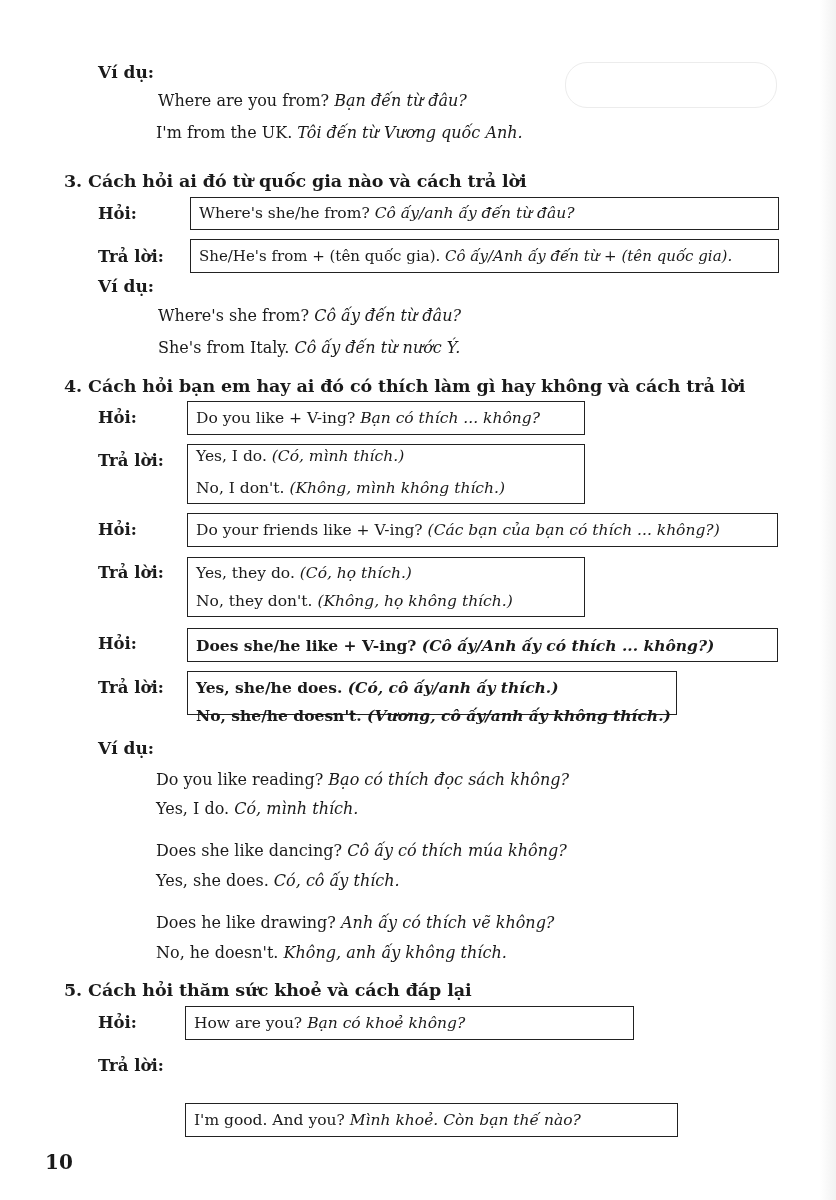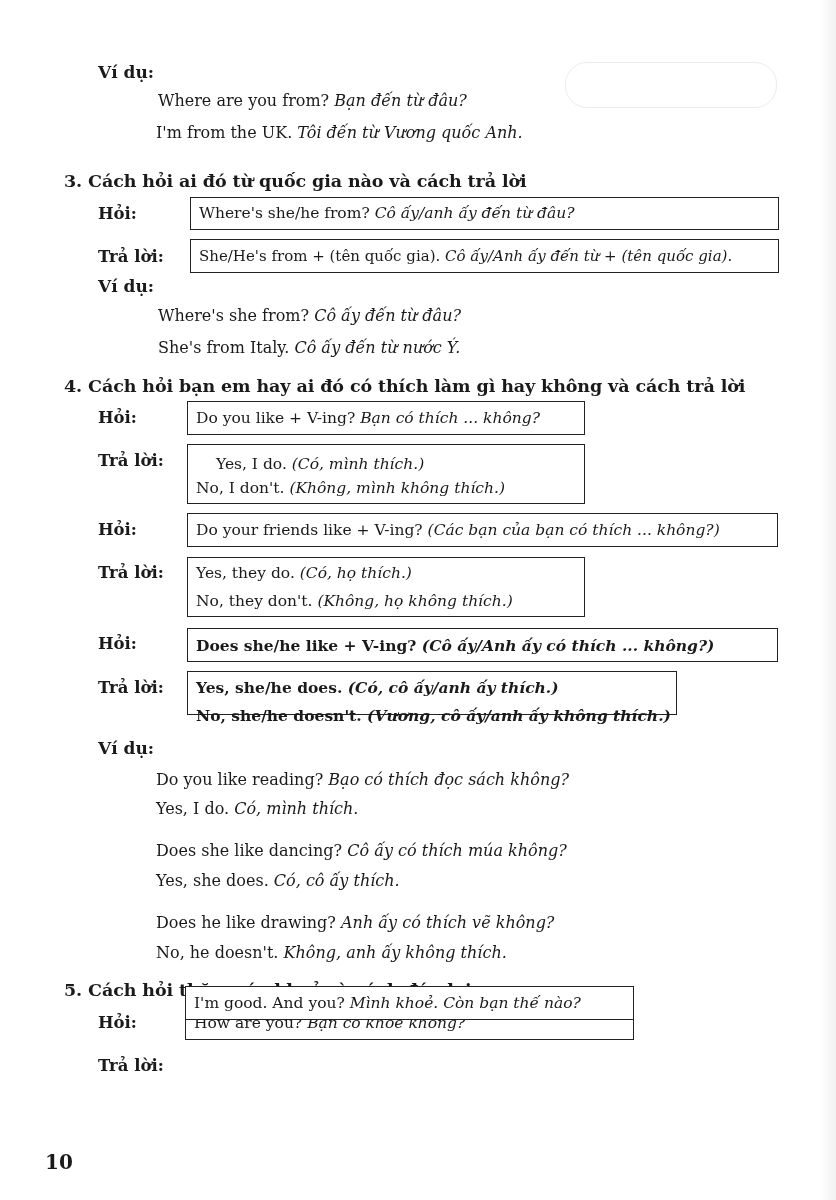--- a/index.html
+++ b/index.html
@@ -77,21 +77,21 @@
 
   <div class="hoi" style="left:98px; top:408px;">Hỏi:</div>
   <div class="box" style="left:187px; top:401px; width:398px; height:34px;">
     <div class="row" style="top:7px;">
       <span>Do you like + V-ing?</span>
       <span class="vi">Bạn có thích ... không?</span>
     </div>
   </div>
   <div class="tl" style="left:98px; top:451px;">Trả lời:</div>
   <div class="box" style="left:187px; top:444px; width:398px; height:60px;">
-    <div class="row" style="top:10px;margin-left:20px;">
+    <div class="row" style="top:2px;">
       <span>Yes, I do.</span>
       <span class="vi">(Có, mình thích.)</span>
     </div>
     <div class="row" style="top:34px;">
       <span>No, I don't.</span>
       <span class="vi">(Không, mình không thích.)</span>
     </div>
   </div>
 
   <div class="hoi" style="left:98px; top:520px;">Hỏi:</div>
@@ -160,21 +160,21 @@
 
   <div class="abs heading" style="left:64px; top:980px;">5. Cách hỏi thăm sức khoẻ và cách đáp lại</div>
   <div class="hoi" style="left:98px; top:1013px;">Hỏi:</div>
   <div class="box" style="left:185px; top:1006px; width:449px; height:34px;">
     <div class="row" style="top:7px;">
       <span>How are you?</span>
       <span class="vi">Bạn có khoẻ không?</span>
     </div>
   </div>
   <div class="tl" style="left:98px; top:1056px;">Trả lời:</div>
-  <div class="box" style="left:185px; top:986px; width:449px; height:34px;">
+  <div class="box" style="left:185px; top:1103px; width:493px; height:34px;">
     <div class="row" style="top:7px;">
       <span>I'm good. And you?</span>
       <span class="vi">Mình khoẻ. Còn bạn thế nào?</span>
     </div>
   </div>
 
   <div class="pagenum">10</div>
 </div>
 
 </body></html>

